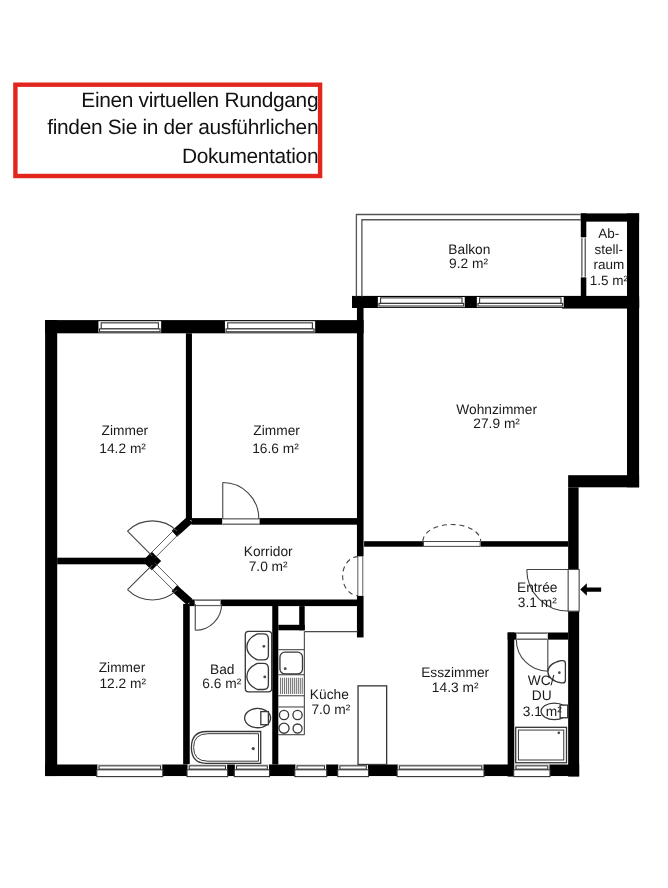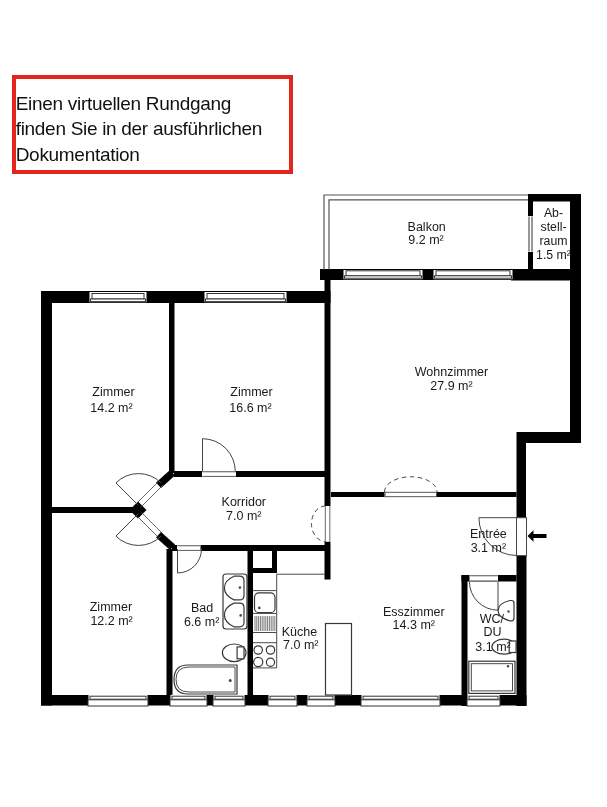--- a/index.html
+++ b/index.html
@@ -1,19 +1,19 @@
 <!DOCTYPE html>
 <html><head>
 <meta charset="utf-8">
 <style>
   html,body{margin:0;padding:0;background:#ffffff;}
   body{width:607px;height:807px;position:relative;font-family:"Liberation Sans",sans-serif;}
   #notice{position:absolute;left:11.7px;top:75.2px;width:273.6px;height:78.6px;
     border:4.5px solid #e2261e;background:#fff;color:#111;
-    font-size:19px;line-height:25.2px;text-align:left;padding-top:12px;letter-spacing:-0.3px;}
+    font-size:19px;line-height:25.2px;text-align:right;padding-top:0px;letter-spacing:-0.3px;}
   svg text{font-family:"Liberation Sans",sans-serif;fill:#1a1a1a;}
 </style>
 </head>
 <body>
 
 <div id="notice">Einen virtuellen Rundgang<br>finden Sie in der ausführlichen<br>Dokumentation</div>
 <svg id="plan" width="607" height="807" viewBox="0 0 607 807" style="position:absolute;left:0;top:0;">
 <g fill="#000" stroke="none">
 
 <rect x="41" y="291" width="11" height="414.5"></rect>

